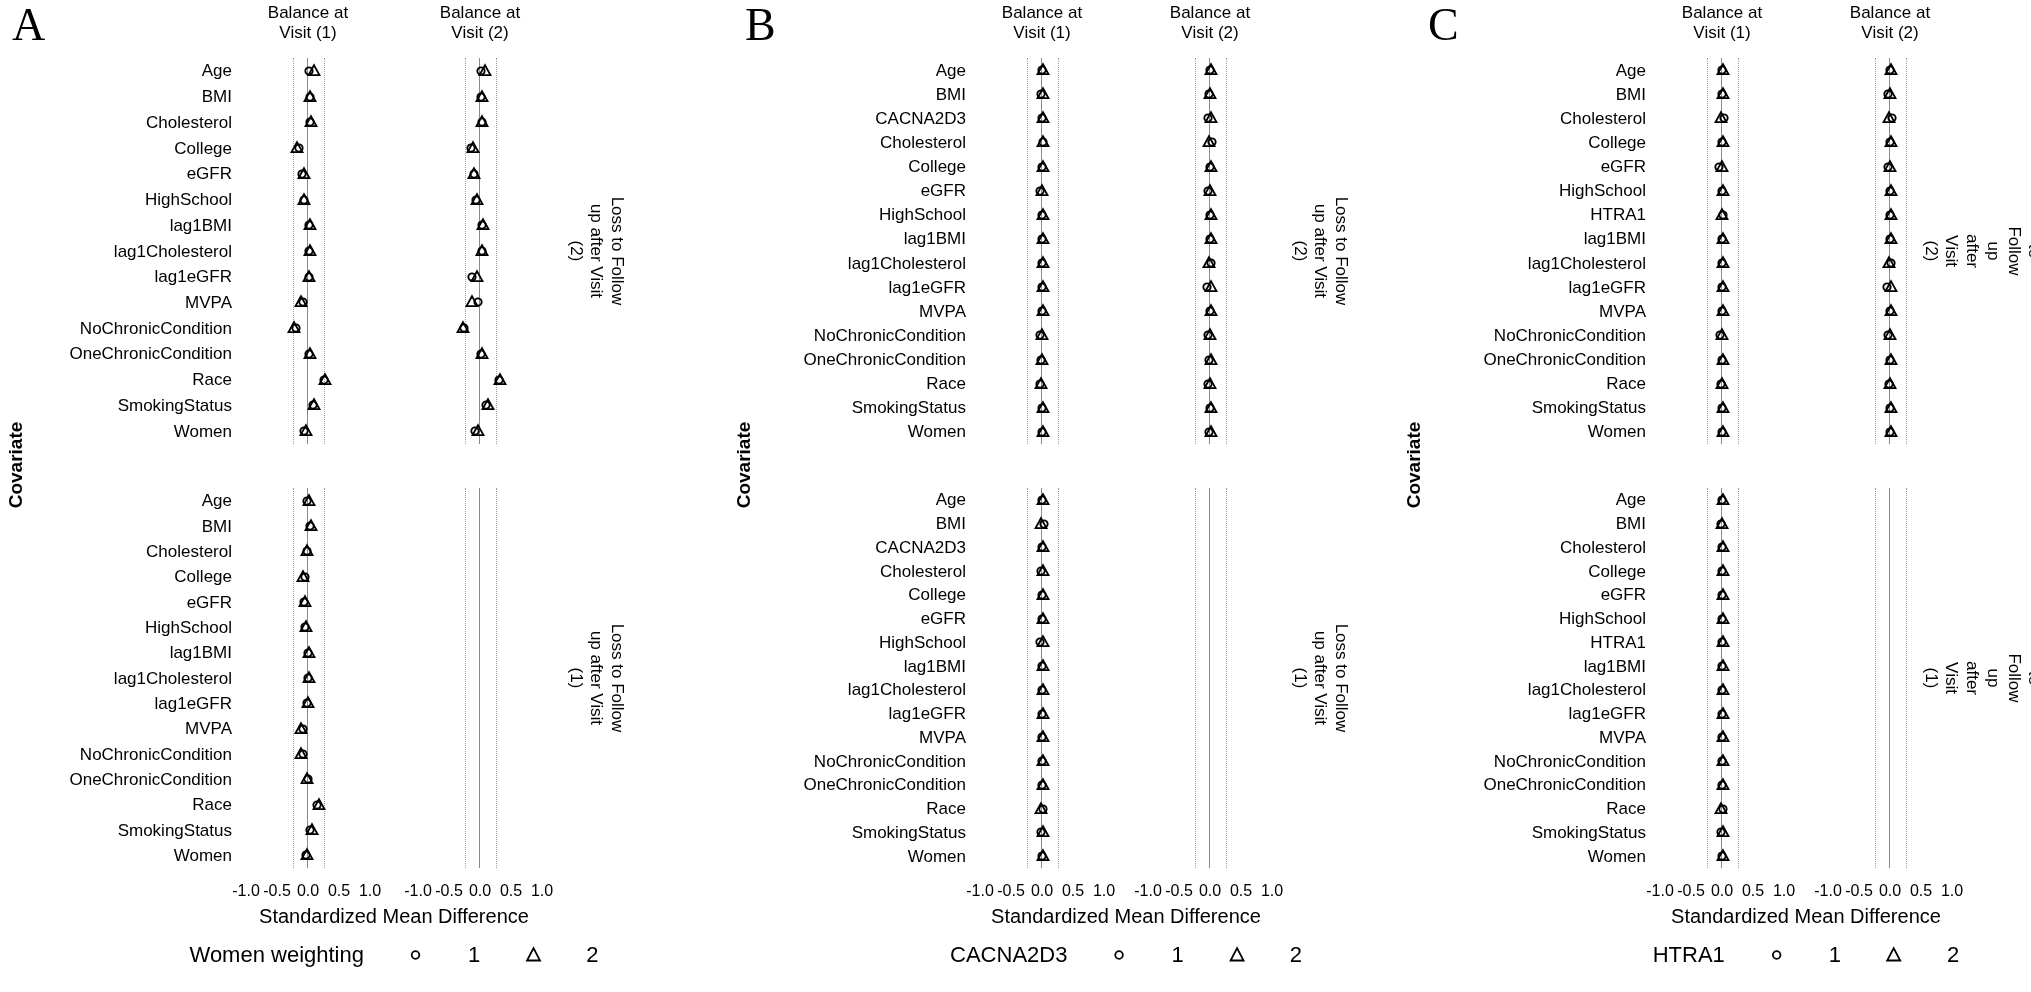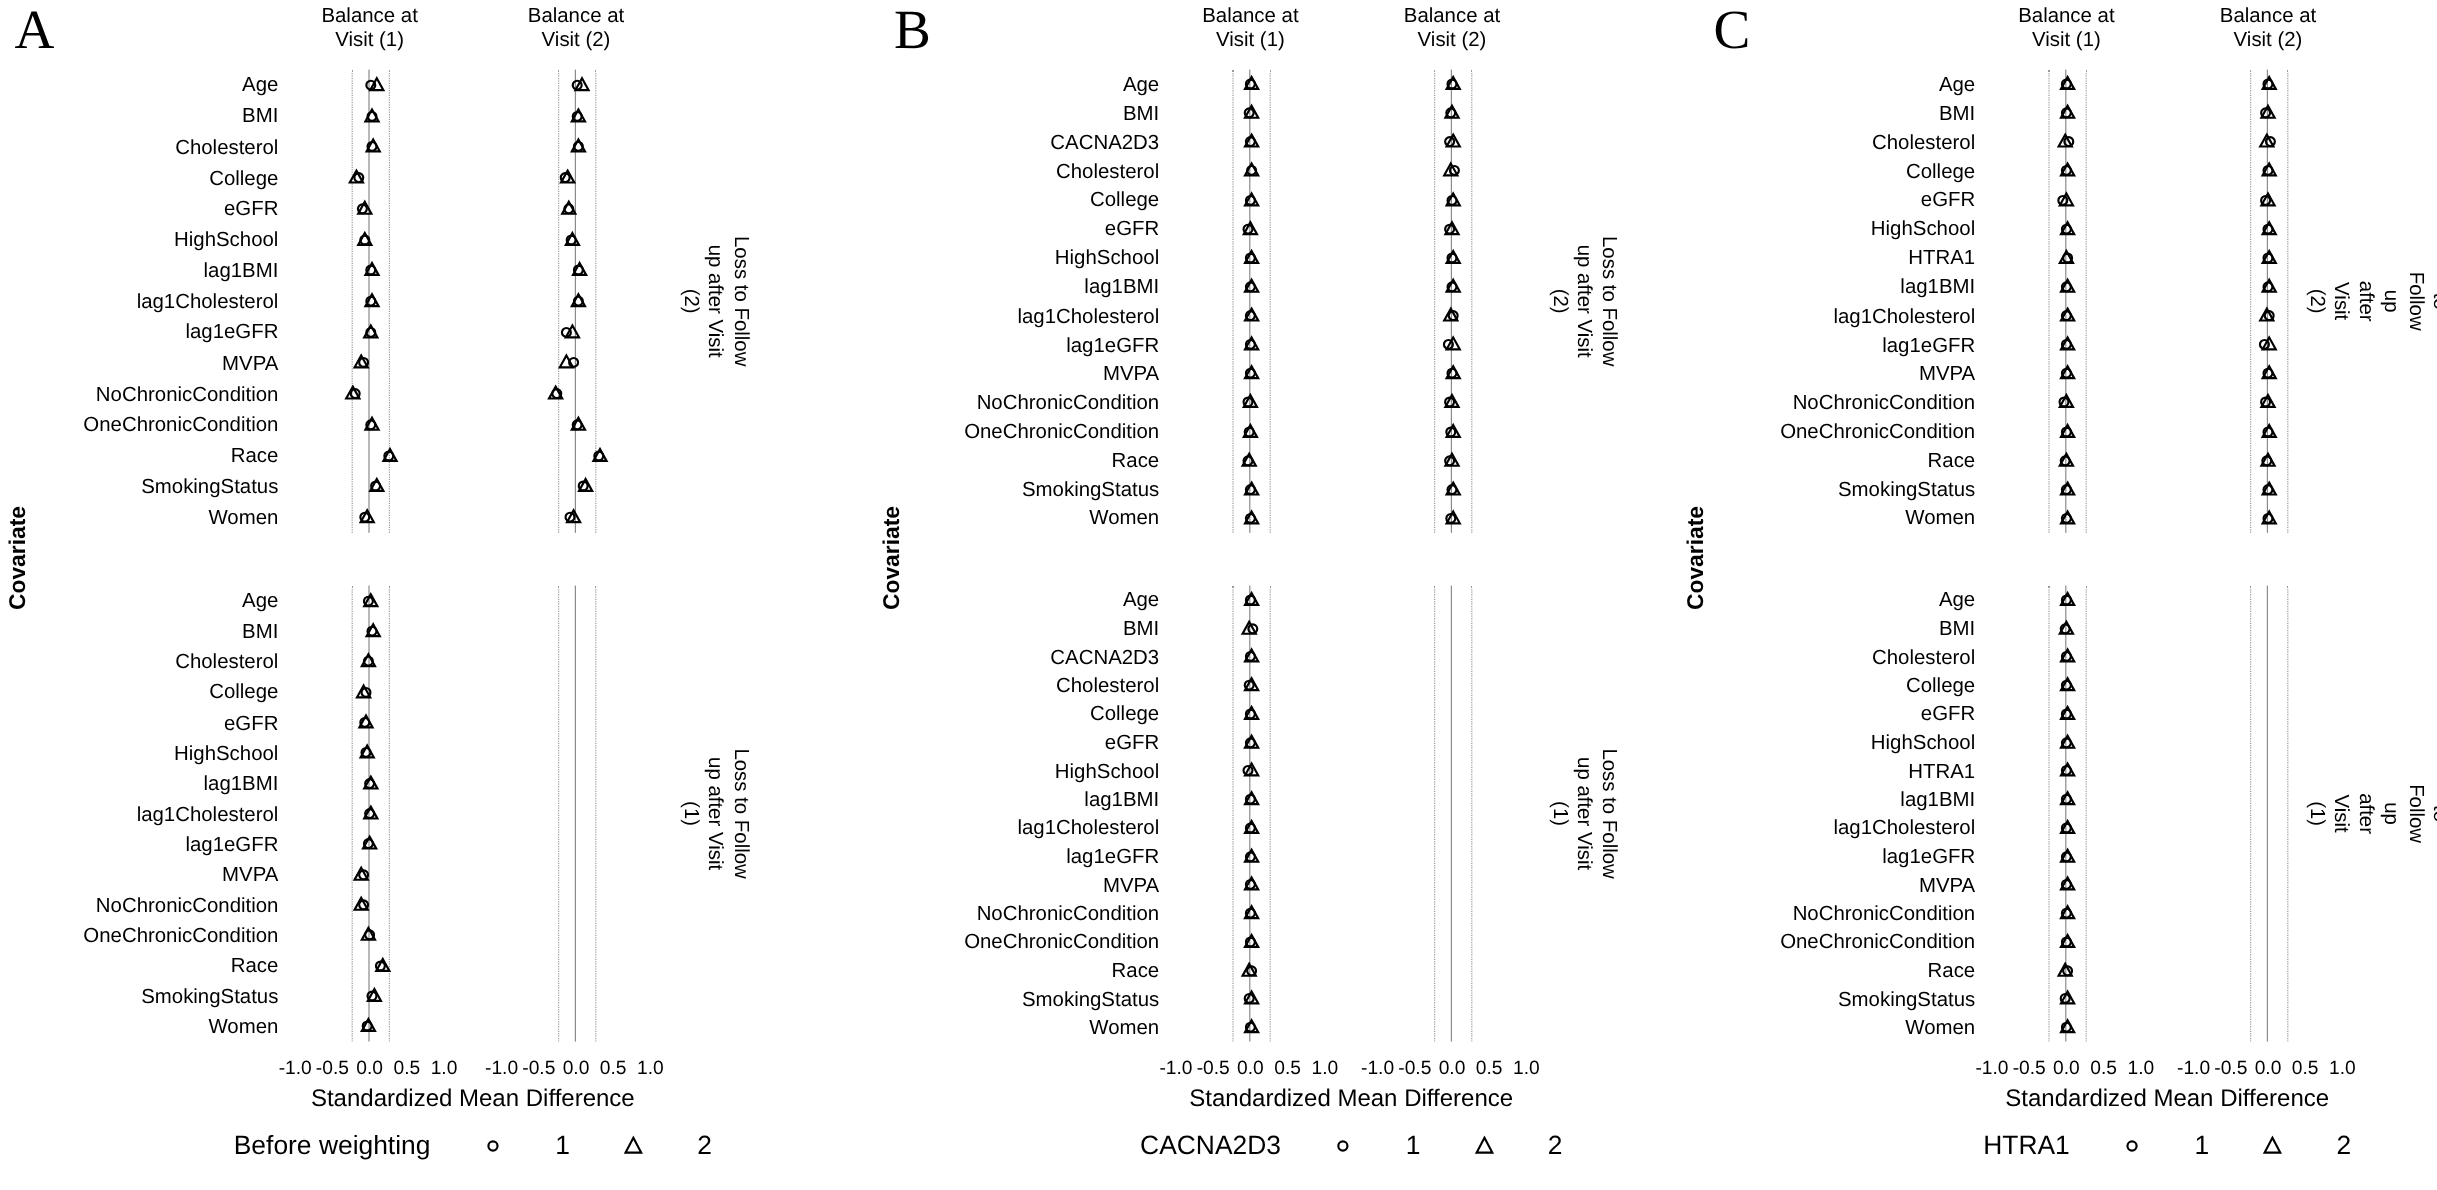--- a/index.html
+++ b/index.html
@@ -39,21 +39,21 @@
 Visit (2)</div>
   <div class="strip-label" style="left:596px;top:251px">Loss to Follow
 up after Visit
 (2)</div>
   <div class="strip-label" style="left:596px;top:678px">Loss to Follow
 up after Visit
 (1)</div>
   <div class="y-title" style="left:16px;top:465px">Covariate</div>
   <div class="x-title" style="left:394px">Standardized Mean Difference</div>
   <div class="legend" style="left:394px">
-    <span>Before weighting</span>
+    <span>Women weighting</span>
     <svg class="sym" width="16" height="16">
         <circle cx="8" cy="8" r="3.8" fill="none" stroke="#000" stroke-width="1.8"></circle>
       </svg>
     <span>1</span>
     <svg class="sym" width="18" height="18">
         <polygon points="9,2.2 15.5,14.5 2.5,14.5" fill="none" stroke="#000" stroke-width="1.8"></polygon>
       </svg>
     <span>2</span>
   </div>
 

